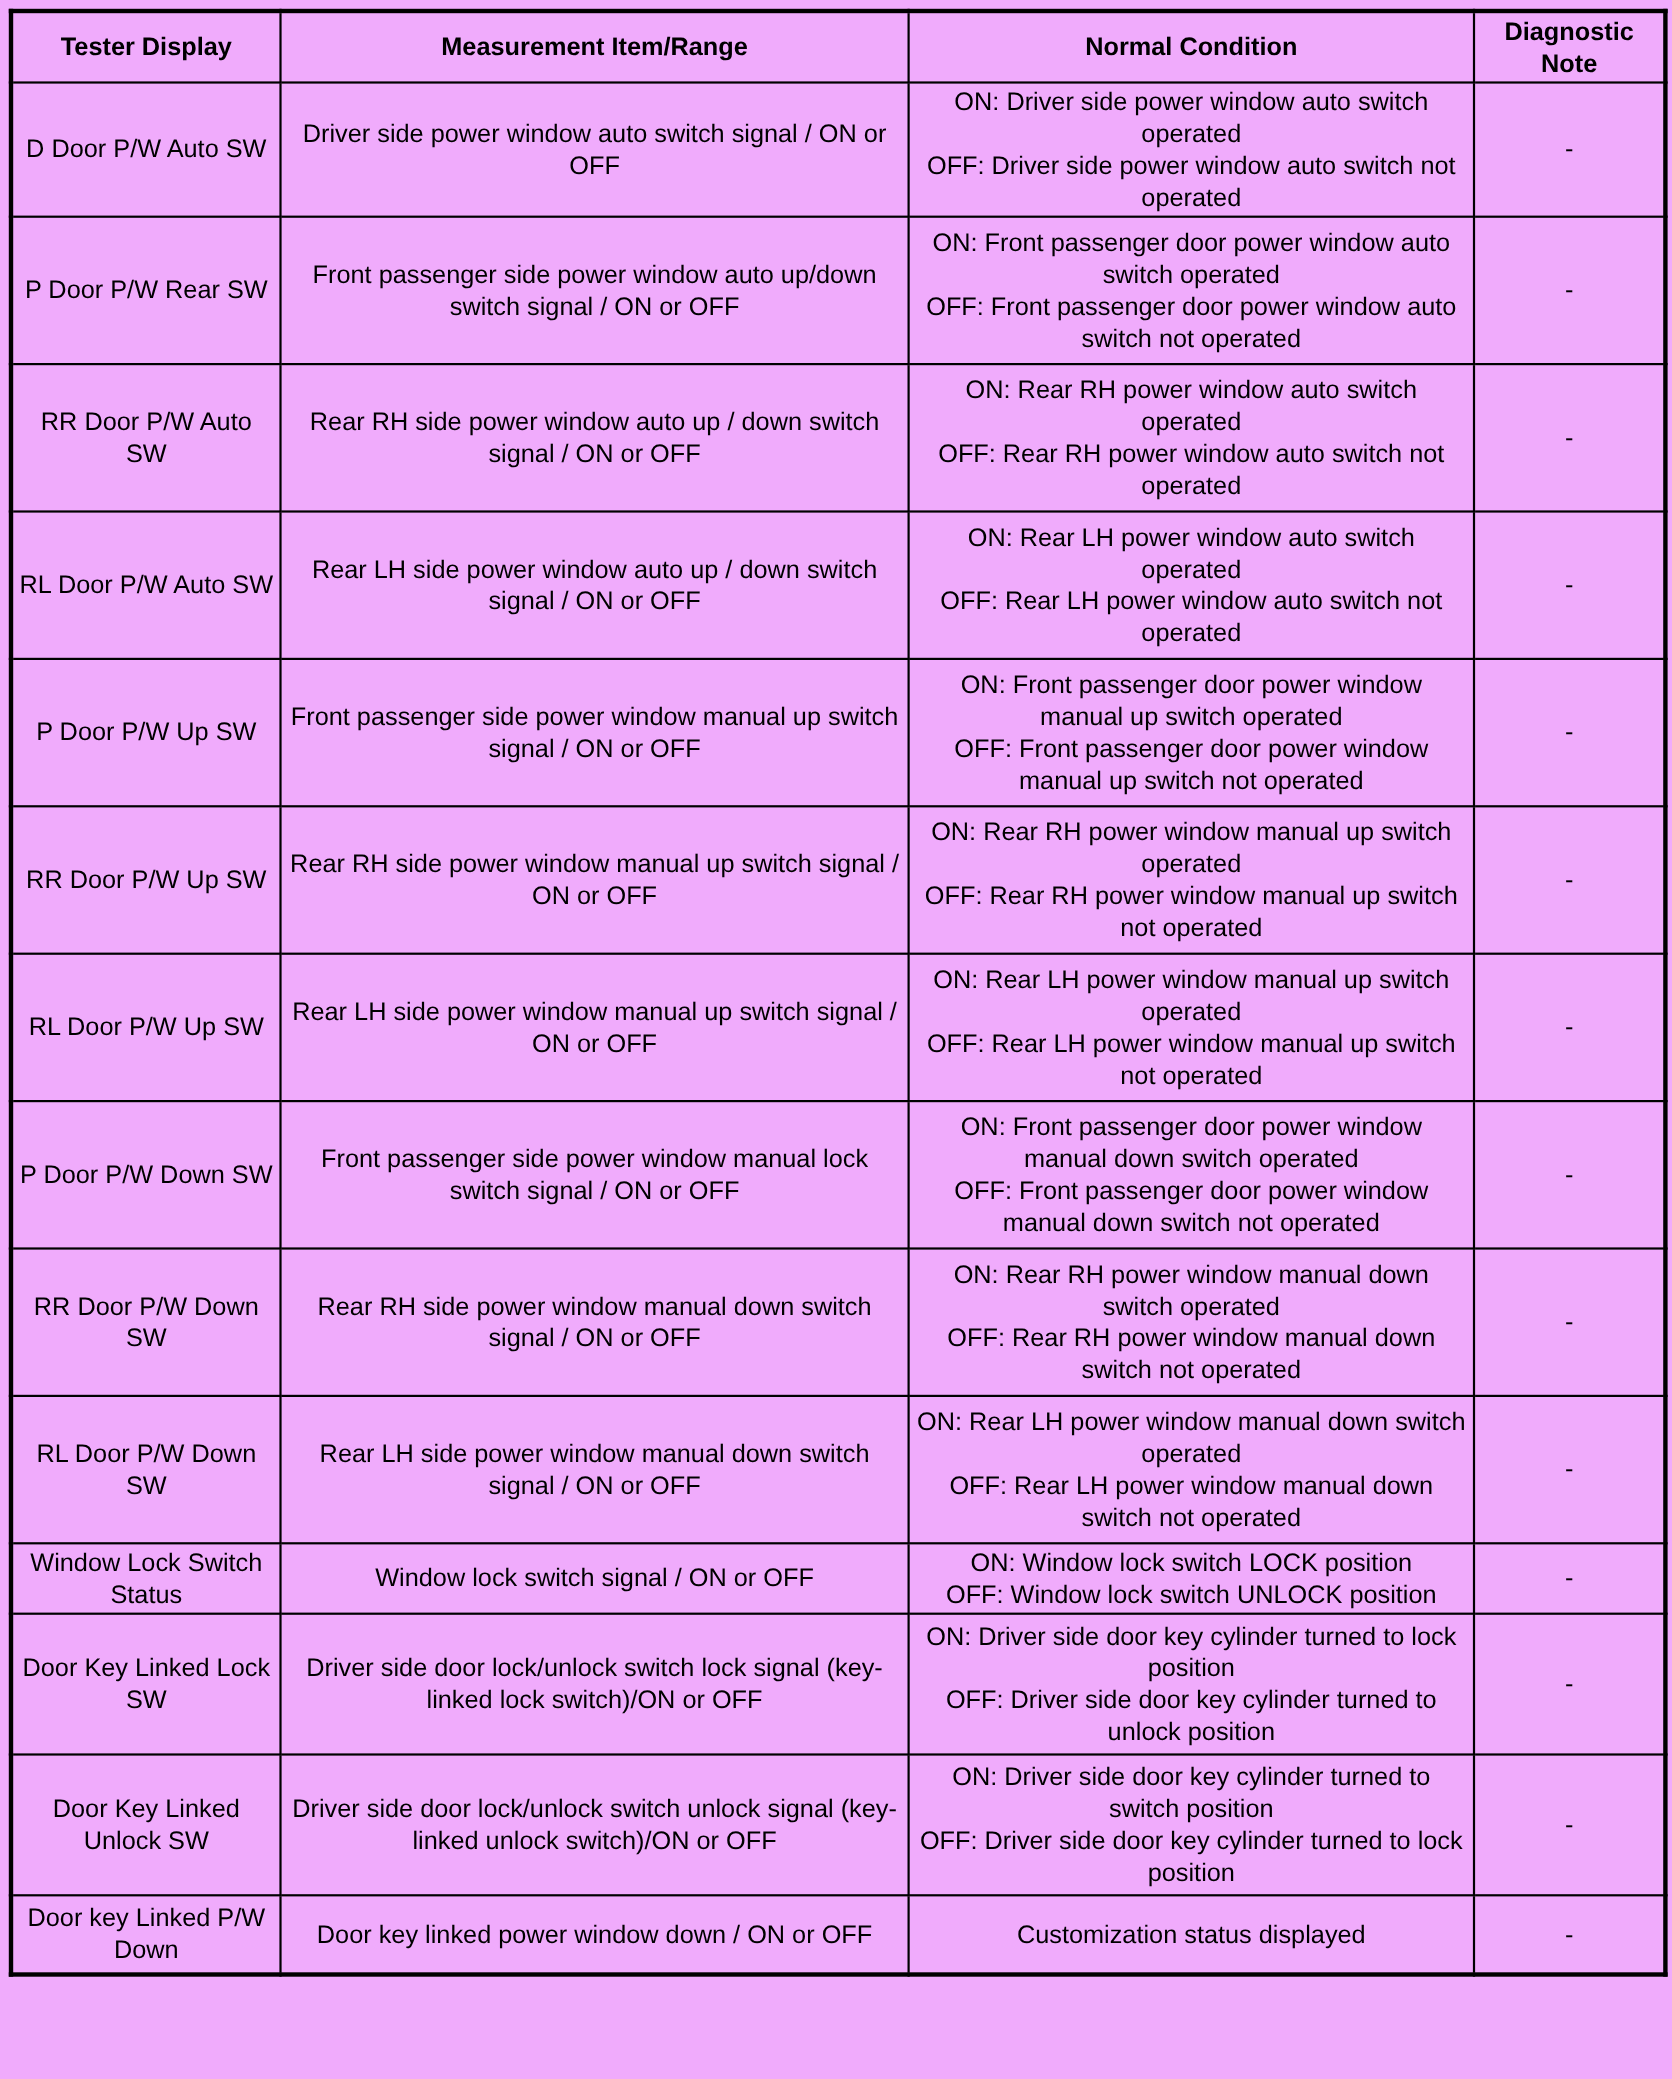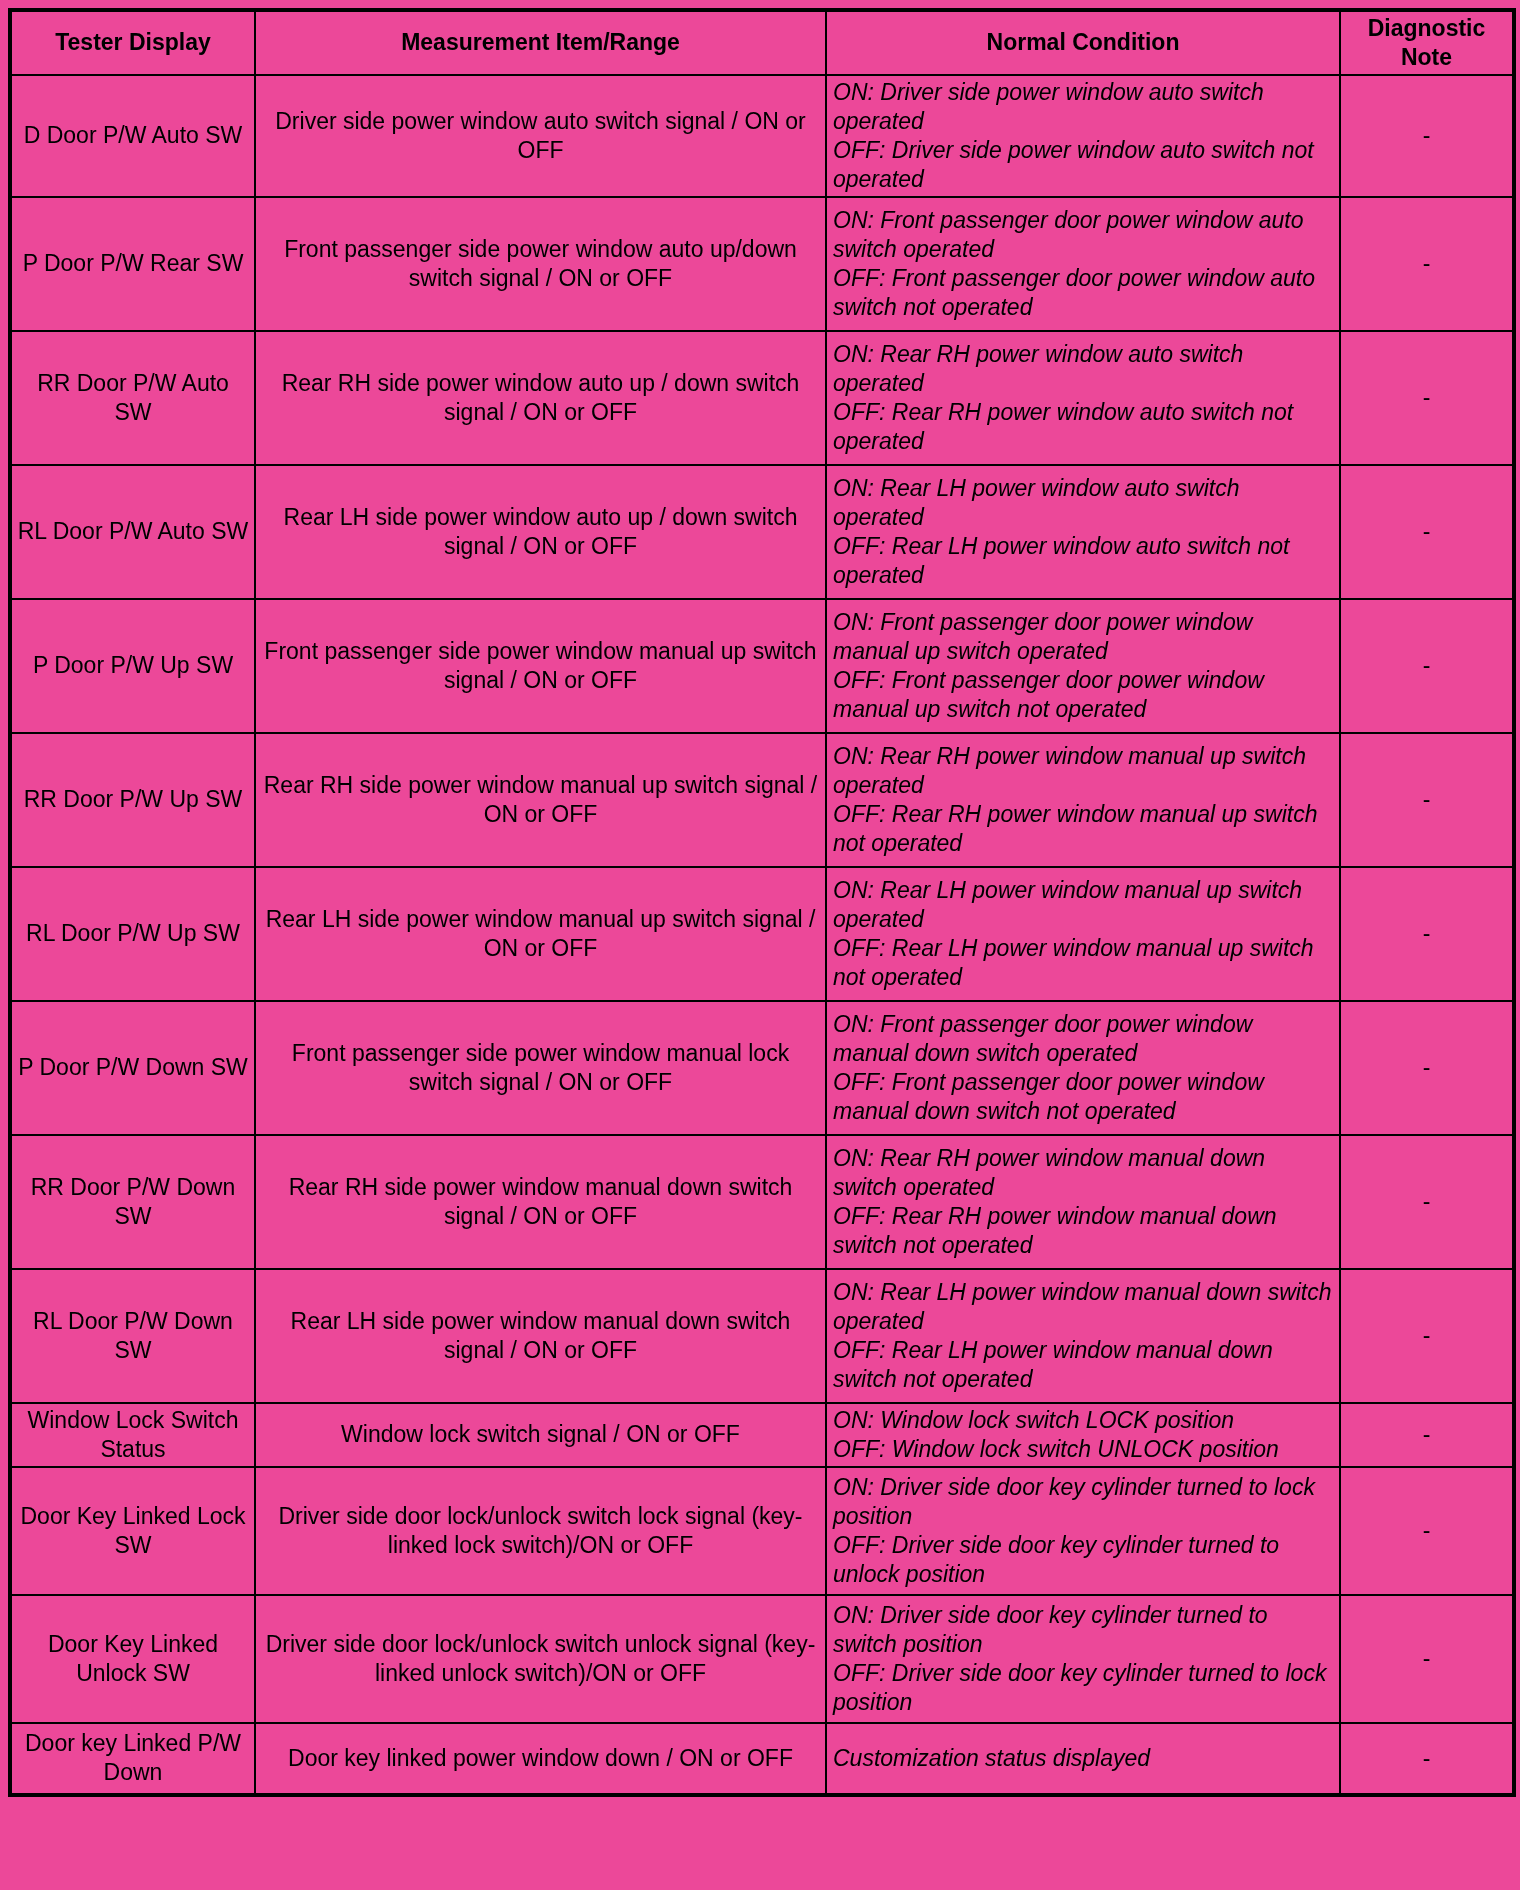--- a/index.html
+++ b/index.html
@@ -5,21 +5,21 @@
   html, body {
     margin: 0;
     padding: 0;
     background: #ffffff;
     font-family: "Liberation Sans", "DejaVu Sans", sans-serif;
     color: #000000;
   }
   .page {
     width: 1520px;
     height: 1890px;
-    background: #ec4899;
+    background: #f0abfc;
     box-sizing: border-box;
     padding: 8px 8px 1px 8px;
   }
   table.data-list {
     border-collapse: collapse;
     width: 1504px;
     table-layout: fixed;
     border: 4px solid #000000;
   }
   table.data-list th,
@@ -42,23 +42,22 @@
   }
   td.col-tester {
     text-align: center;
     padding: 2px 4px;
   }
   td.col-measure {
     text-align: center;
     padding: 2px 6px;
   }
   td.col-normal {
-    text-align: left;
+    text-align: center;
     padding: 2px 6px;
-    font-style: italic;
   }
   td.col-note {
     text-align: center;
     padding: 2px 4px;
   }
 </style>
 </head>
 <body>
 
 <div class="page">

